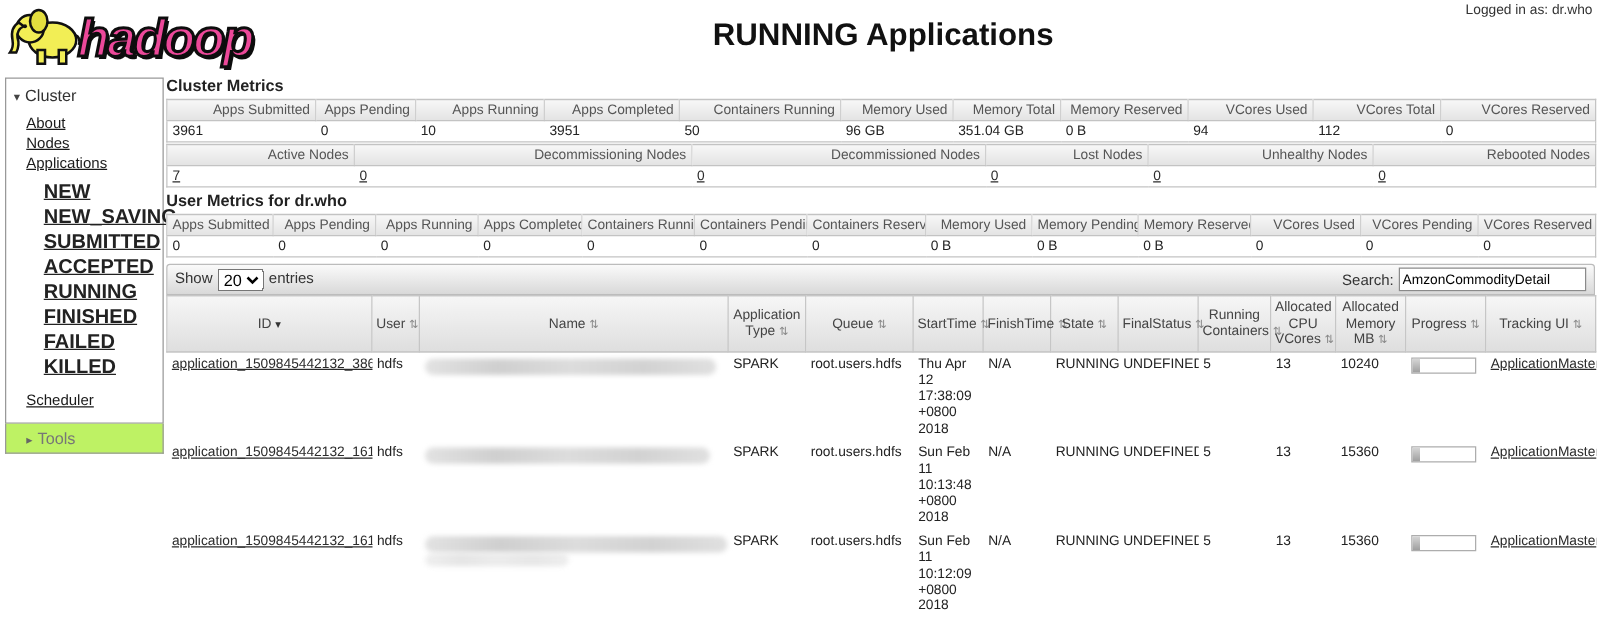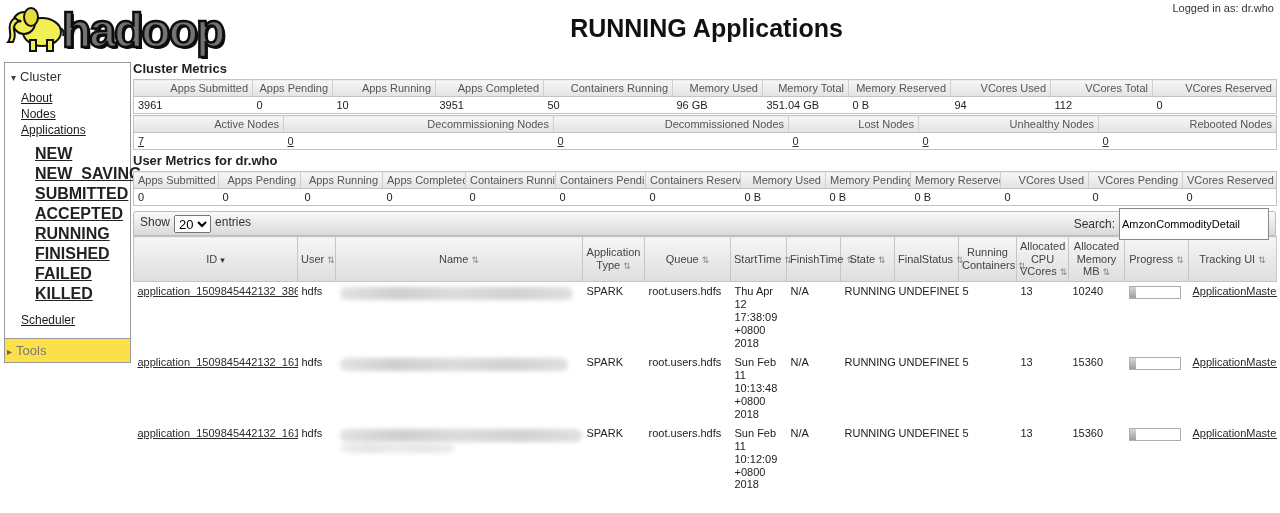--- a/index.html
+++ b/index.html
@@ -8,39 +8,39 @@
     width:1280px; height:513px; position:relative; overflow:hidden;
     background:#fff; color:#333;
     font-family:"Liberation Sans", sans-serif; font-size:12px;
   }
   a { color:#2b2b2b; text-decoration:underline; cursor:pointer; }
 
   
   .logged-in { position:absolute; top:2px; right:6px; font-size:11px; color:#333; }
   .logo { position:absolute; top:2px; left:6px; display:flex; align-items:center; }
   .logo-word {
-    font-size:48px; font-weight:bold; letter-spacing:-2px;
-    color:#737373; -webkit-text-stroke:2.5px #0d0d0d; margin-left:-6px;
+    font-size:42px; font-weight:bold; font-style:italic; letter-spacing:-2px;
+    color:#ec4899; -webkit-text-stroke:2.5px #0d0d0d; margin-left:-6px;
     text-shadow:2px 2px 0 #0d0d0d;
     font-family:"Liberation Sans", sans-serif;
   }
   .page-title { margin-left:133px; text-align:center; padding-top:14px;
     font-size:25px; font-weight:bold; color:#111; }
 
   
   .sidebar { position:absolute; left:4px; top:62px; width:127px; }
   .nav-box { border:1px solid #999; background:#fff; padding:3px 0 10px; }
   .nav-header { font-size:13px; color:#333; padding:3px 6px 6px; }
   .nav-header .tri { font-size:10px; color:#444; margin-right:4px; }
   .nav-link { display:block; font-size:12px; padding:1px 2px 1px 16px; color:#1a1a1a; }
   .nav-sub { margin-top:6px; margin-bottom:6px; }
   .nav-sub .nav-link { font-size:16px; padding-left:30px; font-weight:bold; color:#222; }
   .nav-sched { margin-top:8px; }
-  .tools-bar { border:1px solid #999; border-top:none; background:#fde047;
-    color:#777; font-size:13px; padding:4px 2px; }
+  .tools-bar { border:1px solid #999; border-top:none; background:#bef264;
+    color:#777; font-size:13px; padding:4px 16px; }
   .tools-bar .tri { font-size:10px; margin-right:4px; color:#666; }
 
   
   .content { position:absolute; left:133px; top:58px; width:1143px; }
   .section-heading { font-size:13px; font-weight:bold; color:#222; margin:3px 0 3px; }
 
   table.metrics { width:100%; border-collapse:collapse; table-layout:fixed;
     font-size:11px; border:1px solid #c3c3c3; margin-bottom:1px; background:#fff; }
   table.metrics th {
     background:linear-gradient(#f7f7f7,#e3e3e3); color:#555; font-weight:normal;
@@ -52,21 +52,21 @@
 
   
   .dt-toolbar {
     margin-top:5px; height:25px; border:1px solid #bcbcbc; border-radius:3px 3px 0 0;
     background:linear-gradient(#fafafa,#d9d9d9);
     display:flex; align-items:center; justify-content:space-between;
     padding:0 6px; font-size:12px; color:#333; }
   .show-entries { display:flex; align-items:flex-start; gap:4px; }
   .show-entries select { font-size:13px; height:18px; font-family:inherit; }
   .search-box { display:flex; align-items:center; gap:4px; }
-  .search-box input { width:150px; height:32px; font-size:11px; border:1px solid #8a8a8a;
+  .search-box input { width:150px; height:19px; font-size:11px; border:1px solid #8a8a8a;
     padding:0 2px; font-family:inherit; }
 
   table.apps { width:100%; border-collapse:collapse; table-layout:fixed;
     font-size:11px; background:#fff; }
   table.apps thead th {
     background:linear-gradient(#f6f6f6,#dedede); color:#444; font-weight:normal;
     border:1px solid #c6c6c6; padding:3px 3px; text-align:center;
     vertical-align:middle; line-height:1.15; cursor:pointer; }
   table.apps thead .sort-both { font-size:9px; color:#888; }
   table.apps thead .sort-desc { font-size:9px; color:#333; }

